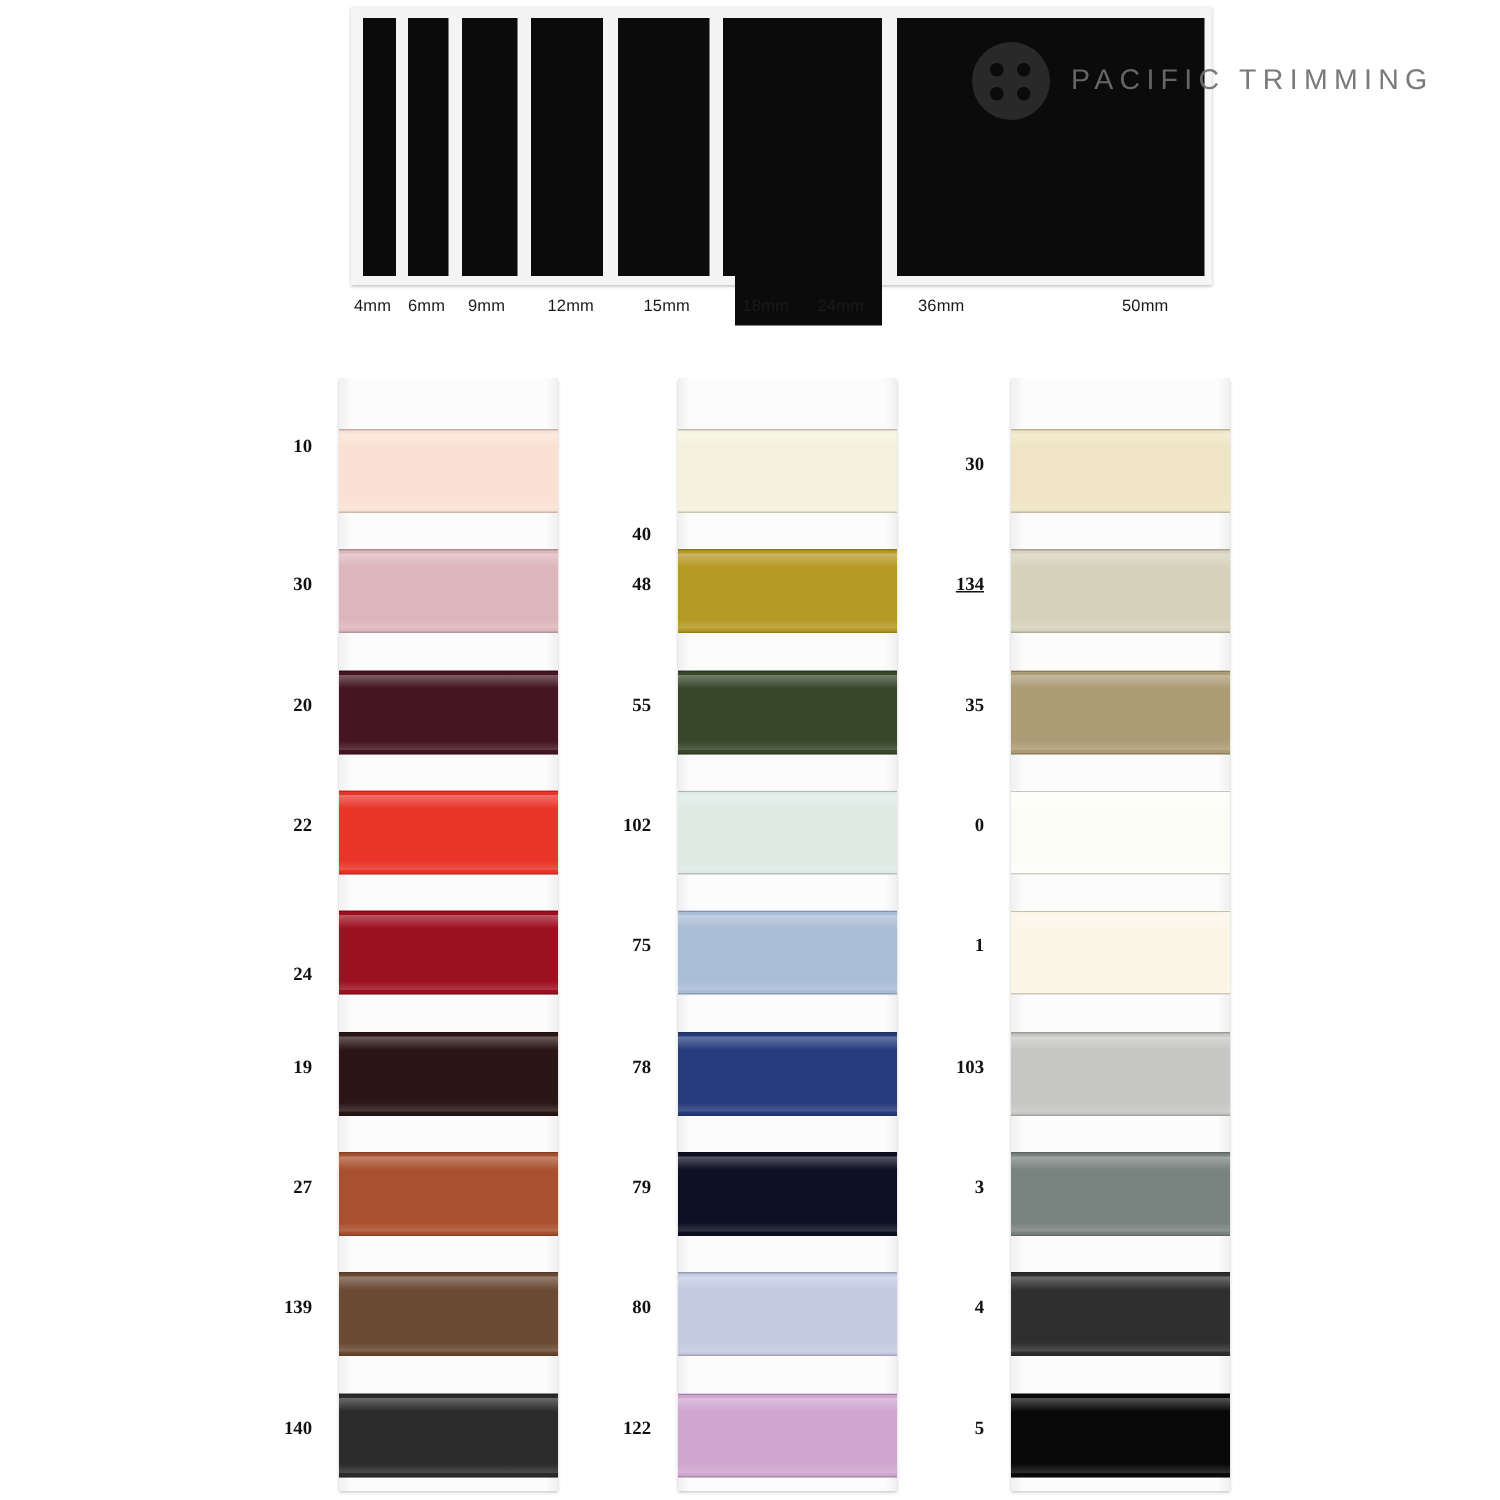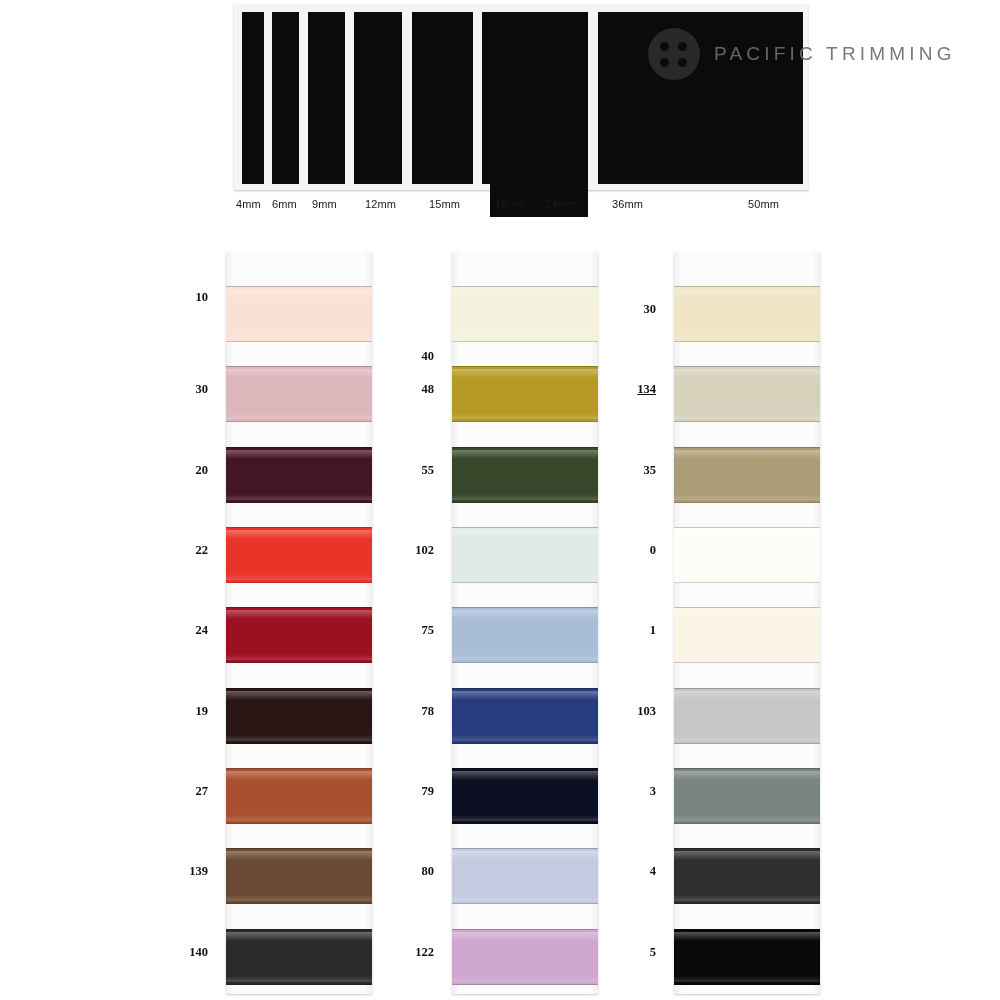--- a/index.html
+++ b/index.html
@@ -274,21 +274,21 @@
         <div class="gloss"></div>
         <div class="gloss2"></div>
       </div>
     </div>
 
   <div id="labels-layer">
       <div class="numlabel c1" style="top: 290px;">10</div>
       <div class="numlabel c1" style="top: 382px;">30</div>
       <div class="numlabel c1" style="top: 463px;">20</div>
       <div class="numlabel c1" style="top: 543px;">22</div>
-      <div class="numlabel c1" style="top: 623px;">24</div>
+      <div class="numlabel c1" style="top: 642px;">24</div>
       <div class="numlabel c1" style="top: 704px;">19</div>
       <div class="numlabel c1" style="top: 784px;">27</div>
       <div class="numlabel c1" style="top: 864px;">139</div>
       <div class="numlabel c1" style="top: 945px;">140</div>
       <div class="numlabel c2" style="top: 302px; margin-top: 47px;">40</div>
       <div class="numlabel c2" style="top: 382px;">48</div>
       <div class="numlabel c2" style="top: 463px;">55</div>
       <div class="numlabel c2" style="top: 543px;">102</div>
       <div class="numlabel c2" style="top: 623px;">75</div>
       <div class="numlabel c2" style="top: 704px;">78</div>

